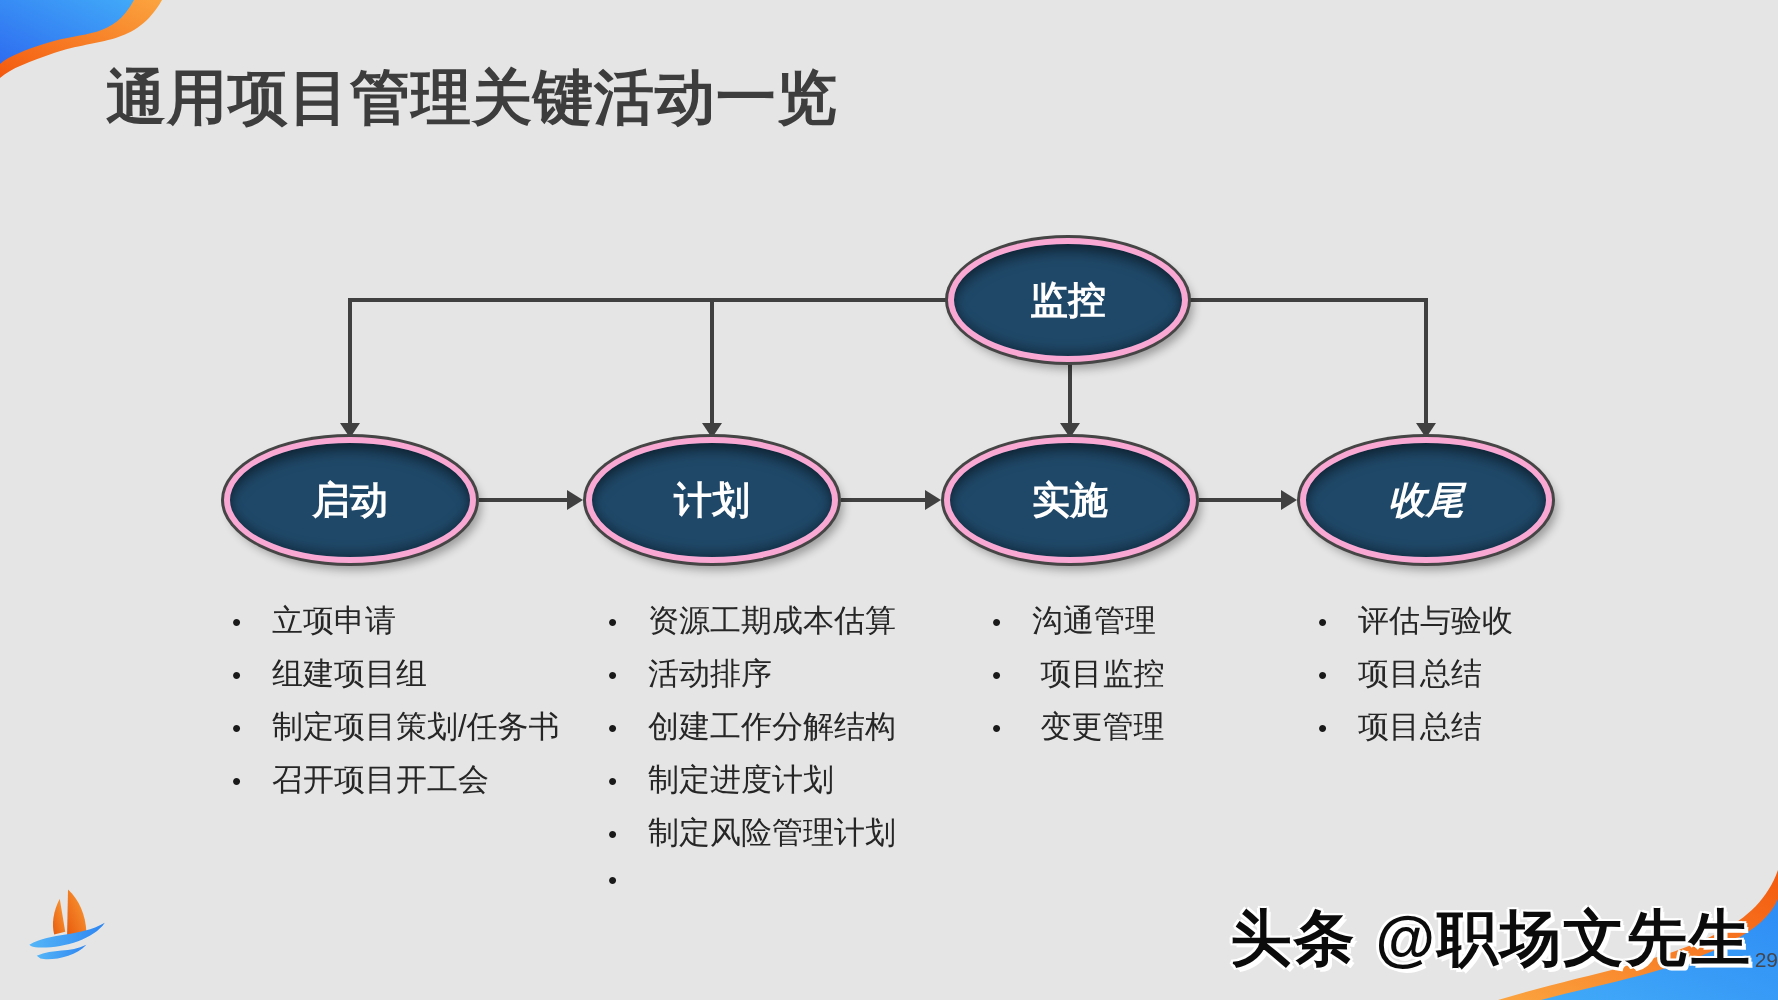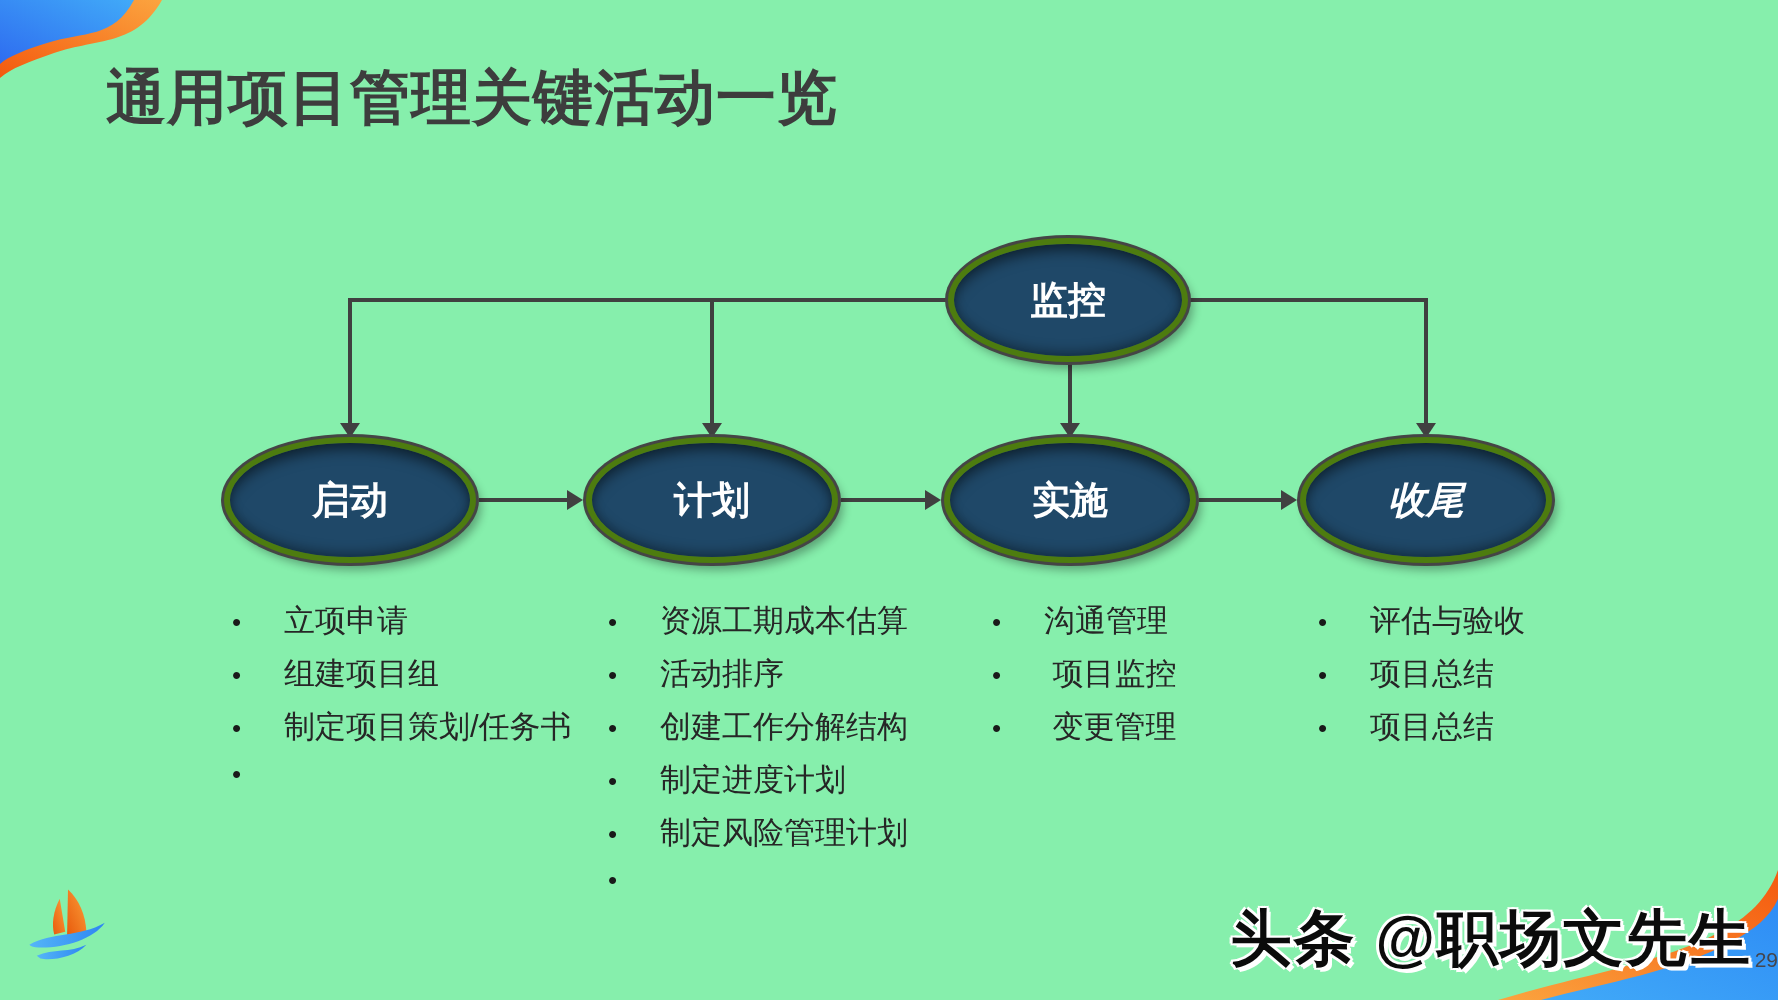--- a/index.html
+++ b/index.html
@@ -1,18 +1,18 @@
 <!DOCTYPE html>
 <html><head>
 <meta charset="utf-8">
 <style>
   html,body{margin:0;padding:0;background:#ffffff;}
   .slide{
     position:relative; width:1778px; height:1000px; overflow:hidden;
-    background:#86efac; font-family:"Liberation Sans","DejaVu Sans",sans-serif;
+    background:#e5e5e5; font-family:"Liberation Sans","DejaVu Sans",sans-serif;
   }
   
   .corner{position:absolute; pointer-events:none;}
   .corner.tl{left:0; top:0;}
   .corner.br{right:0; bottom:0;}
   
   .title{
     position:absolute; left:106px; top:58px;
     font-size:60px; font-weight:900; color:#3d3d3d; letter-spacing:1px; white-space:pre;
   }
@@ -24,41 +24,41 @@
     border-top:15px solid #404040;
   }
   .arrow-right{
     position:absolute; width:0; height:0; z-index:1;
     border-top:10px solid transparent; border-bottom:10px solid transparent;
     border-left:16px solid #404040;
   }
   
   .node{
     position:absolute; box-sizing:border-box; border-radius:50%;
-    background:#1F4868; border:6px solid #4d7c0f;
+    background:#1F4868; border:6px solid #f9a8d4;
     box-shadow:0 0 0 3px #454545, 5px 7px 10px rgba(0,0,0,.32),
                inset 0 10px 14px -4px rgba(0,0,0,.55),
                inset 0 -8px 12px -4px rgba(0,0,0,.35);
     display:flex; align-items:center; justify-content:center;
     color:#ffffff; font-size:38px; font-weight:700; z-index:2; white-space:pre;
   }
   .node.top{left:948px; top:238px; width:240px; height:124px;}
   .node.p0{left:224px; top:437px; width:252px; height:126px;}
   .node.p1{left:586px; top:437px; width:252px; height:126px;}
   .node.p2{left:944px; top:437px; width:252px; height:126px;}
   .node.p3{left:1300px; top:437px; width:252px; height:126px;font-style:italic;}
   
   .plist{position:absolute; margin:0; padding:0; list-style:none; z-index:2;}
   .plist.c0{left:232px; top:600px;}
   .plist.c1{left:608px; top:600px;}
   .plist.c2{left:992px; top:600px;}
   .plist.c3{left:1318px; top:600px;}
   .plist li{display:flex; align-items:baseline; height:53px; white-space:pre;}
   .bu{width:40px; font-size:26px; color:#1a1a1a; flex:none;}
-  .li-text{font-size:31px; color:#262626; white-space:pre;margin-left:12px;}
+  .li-text{font-size:31px; color:#262626; white-space:pre;}
   
   .pagenum{
     position:absolute; left:0; top:948px; width:100%; text-align:right;
     font-size:21px; color:#44464e;
   }
   .watermark{
     position:absolute; right:26px; bottom:20px; z-index:6;
     font-size:61px; font-weight:900; color:#0b0b0b; letter-spacing:2px; white-space:pre;
     text-shadow:-2px -2px 0 #fff, 2px -2px 0 #fff, -2px 2px 0 #fff,
                  2px 2px 0 #fff, 4px 4px 0 #fff, -3px 0 0 #fff, 3px 0 0 #fff;
@@ -123,21 +123,21 @@
   <div class="node top">监控</div>
   <div class="node p1">计划</div>
   <div class="node p0">启动</div>
   <div class="node p2">实施</div>
   <div class="node p3">收尾</div>
 
   <ul class="plist c0">
     <li><span class="bu">•</span><span class="li-text">立项申请</span></li>
     <li><span class="bu">•</span><span class="li-text">组建项目组</span></li>
     <li><span class="bu">•</span><span class="li-text">制定项目策划/任务书</span></li>
-    <li><span class="bu">•</span></li>
+    <li><span class="bu">•</span><span class="li-text">召开项目开工会</span></li>
   </ul>
 
   <ul class="plist c1">
     <li><span class="bu">•</span><span class="li-text">资源工期成本估算</span></li>
     <li><span class="bu">•</span><span class="li-text">活动排序</span></li>
     <li><span class="bu">•</span><span class="li-text">创建工作分解结构</span></li>
     <li><span class="bu">•</span><span class="li-text">制定进度计划</span></li>
     <li><span class="bu">•</span><span class="li-text">制定风险管理计划</span></li>
     <li><span class="bu">•</span></li>
   </ul>

